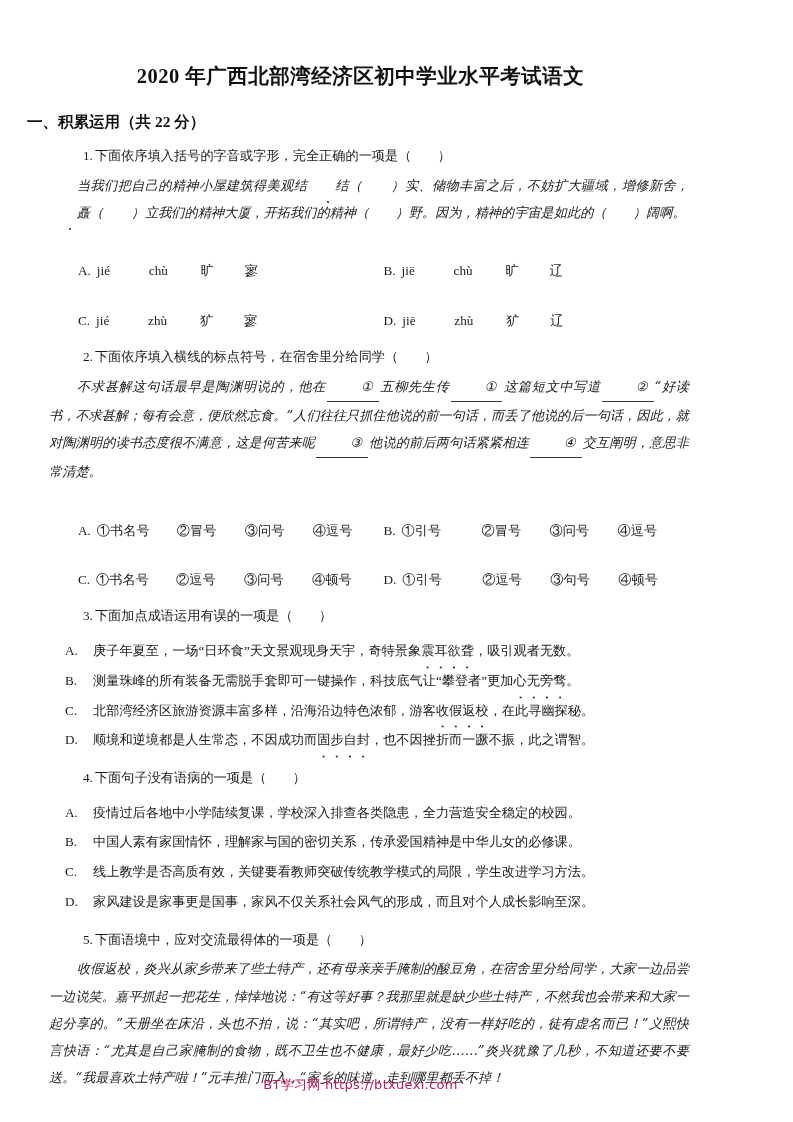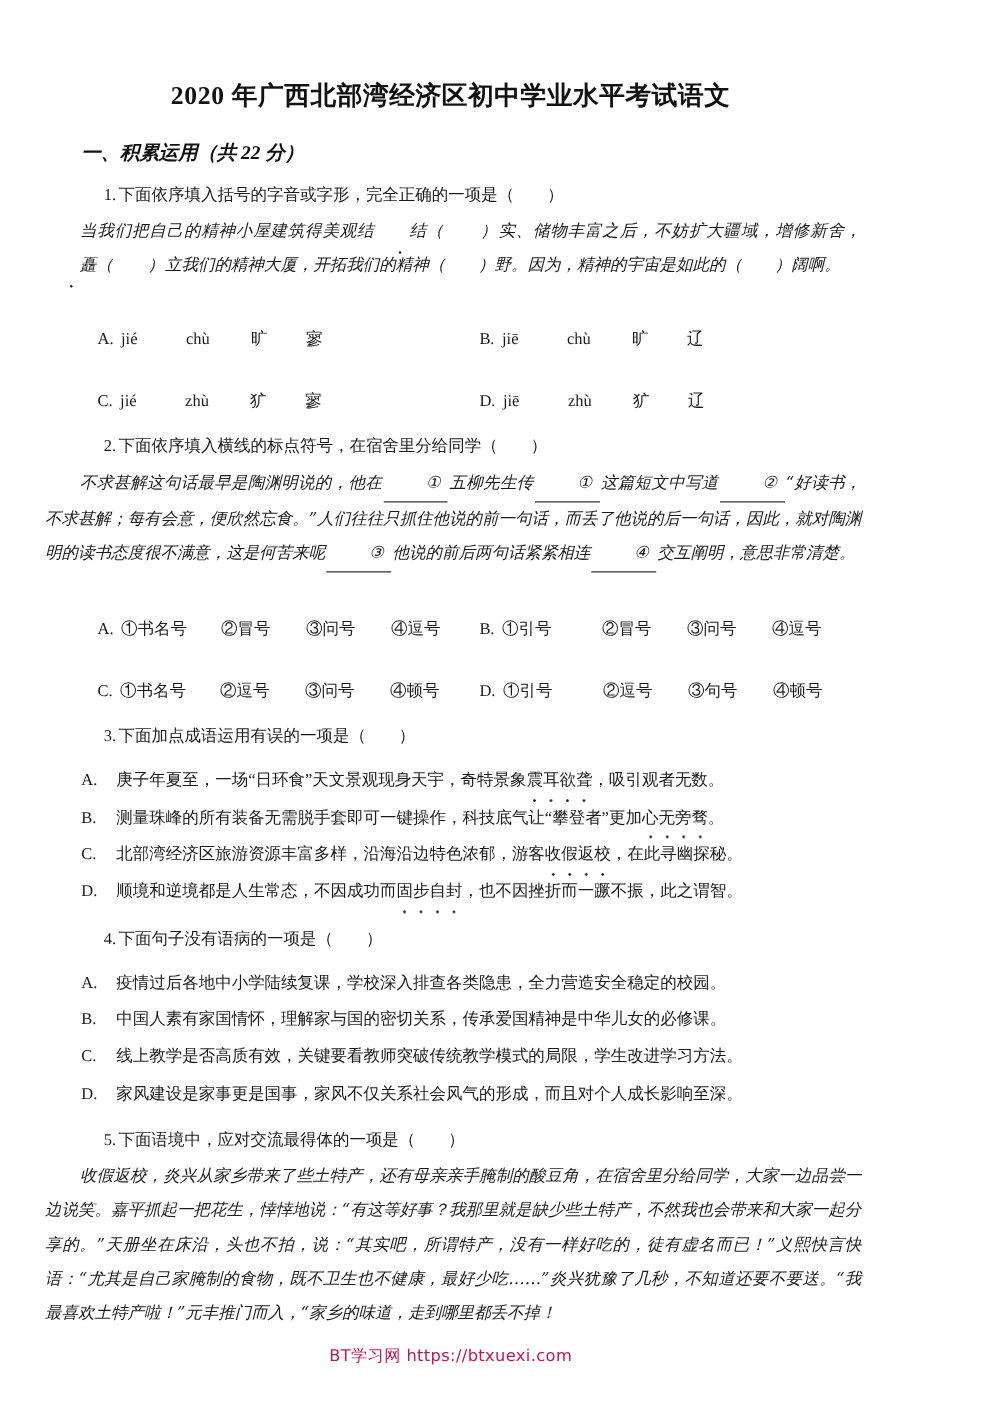--- a/index.html
+++ b/index.html
@@ -30,36 +30,35 @@
     letter-spacing: 0.5px;
     margin: 0;
     padding-top: 62px;
     color: #111;
     font-family: "Liberation Serif", "DejaVu Serif", serif;
   }
   .section-heading {
     font-size: 15.5px;
     font-weight: bold;
     margin: 0;
-    padding: 22px 0 0 65px;
+    padding: 22px 0 0 27px;
     color: #111;
-    font-style: italic;
   }
   .q-stem {
     font-size: 13.2px;
     padding: 13px 0 0 65px;
     color: #1a1a1a;
     line-height: 1.5;
     margin-left: 18px;
   }
   .q-num { margin-right: 2px; }
   .passage {
     font-size: 13.2px;
     line-height: 2.06;
-    padding: 6px 32px 0 36px;
+    padding: 6px 32px 0 49px;
     text-align: justify;
     text-justify: inter-ideograph;
     color: #1a1a1a;
   }
   .passage.indent { text-indent: 28px; }
   .passage-hand {
     font-family: "DejaVu Serif", "Liberation Serif", serif;
     font-style: italic;
   }
   .opt-grid {

